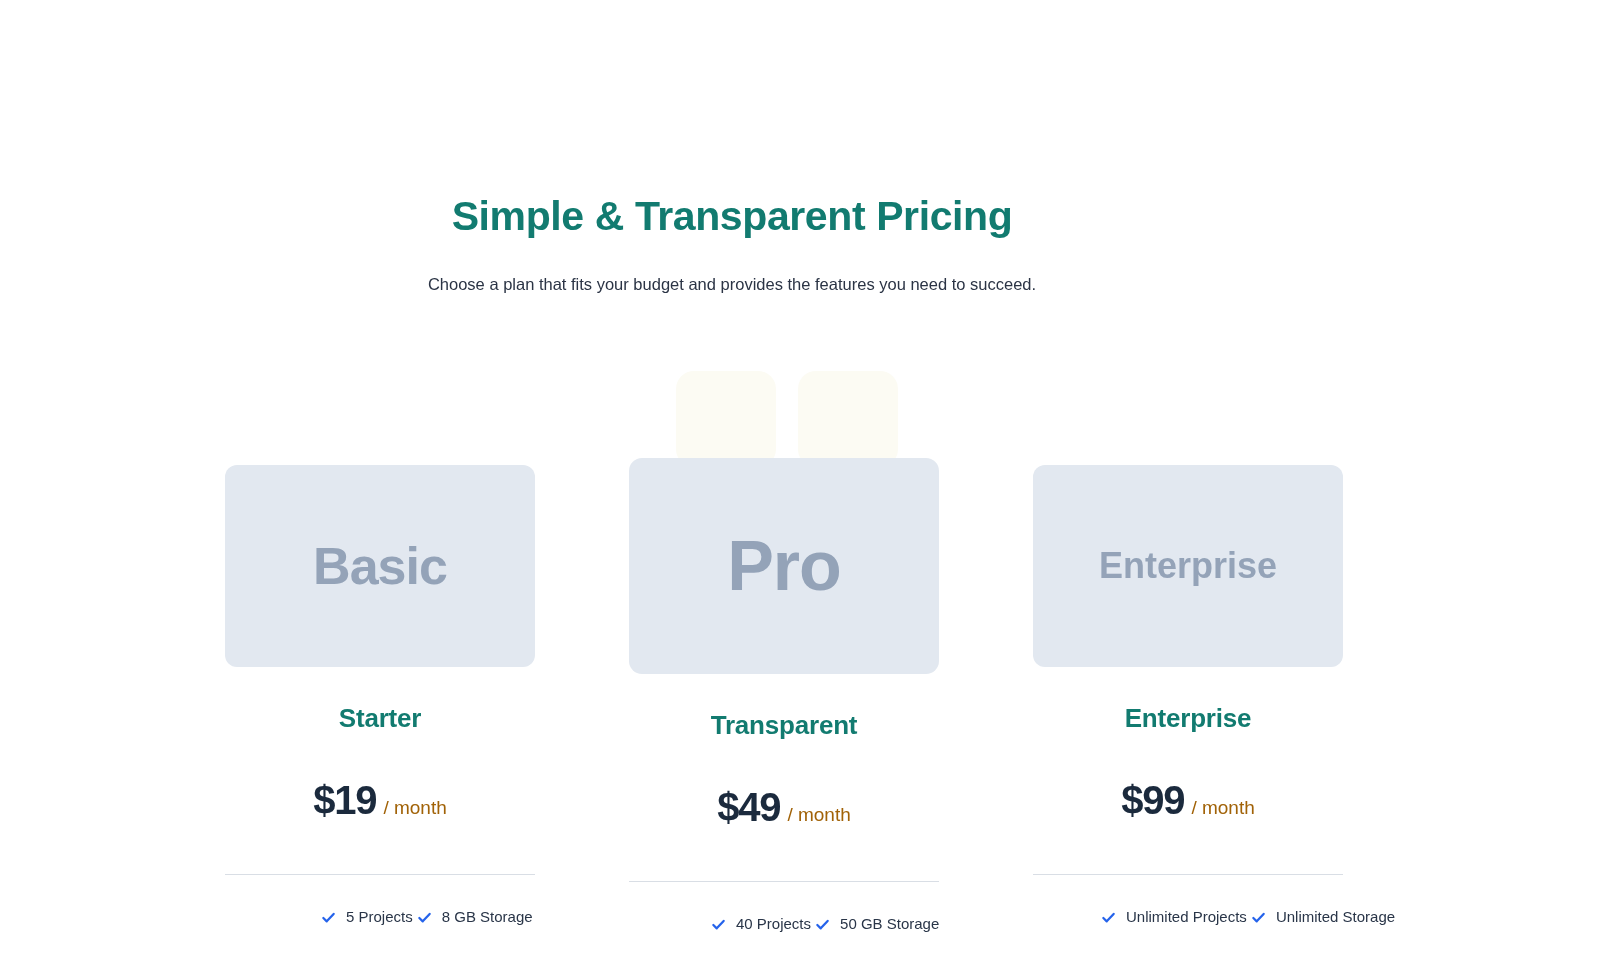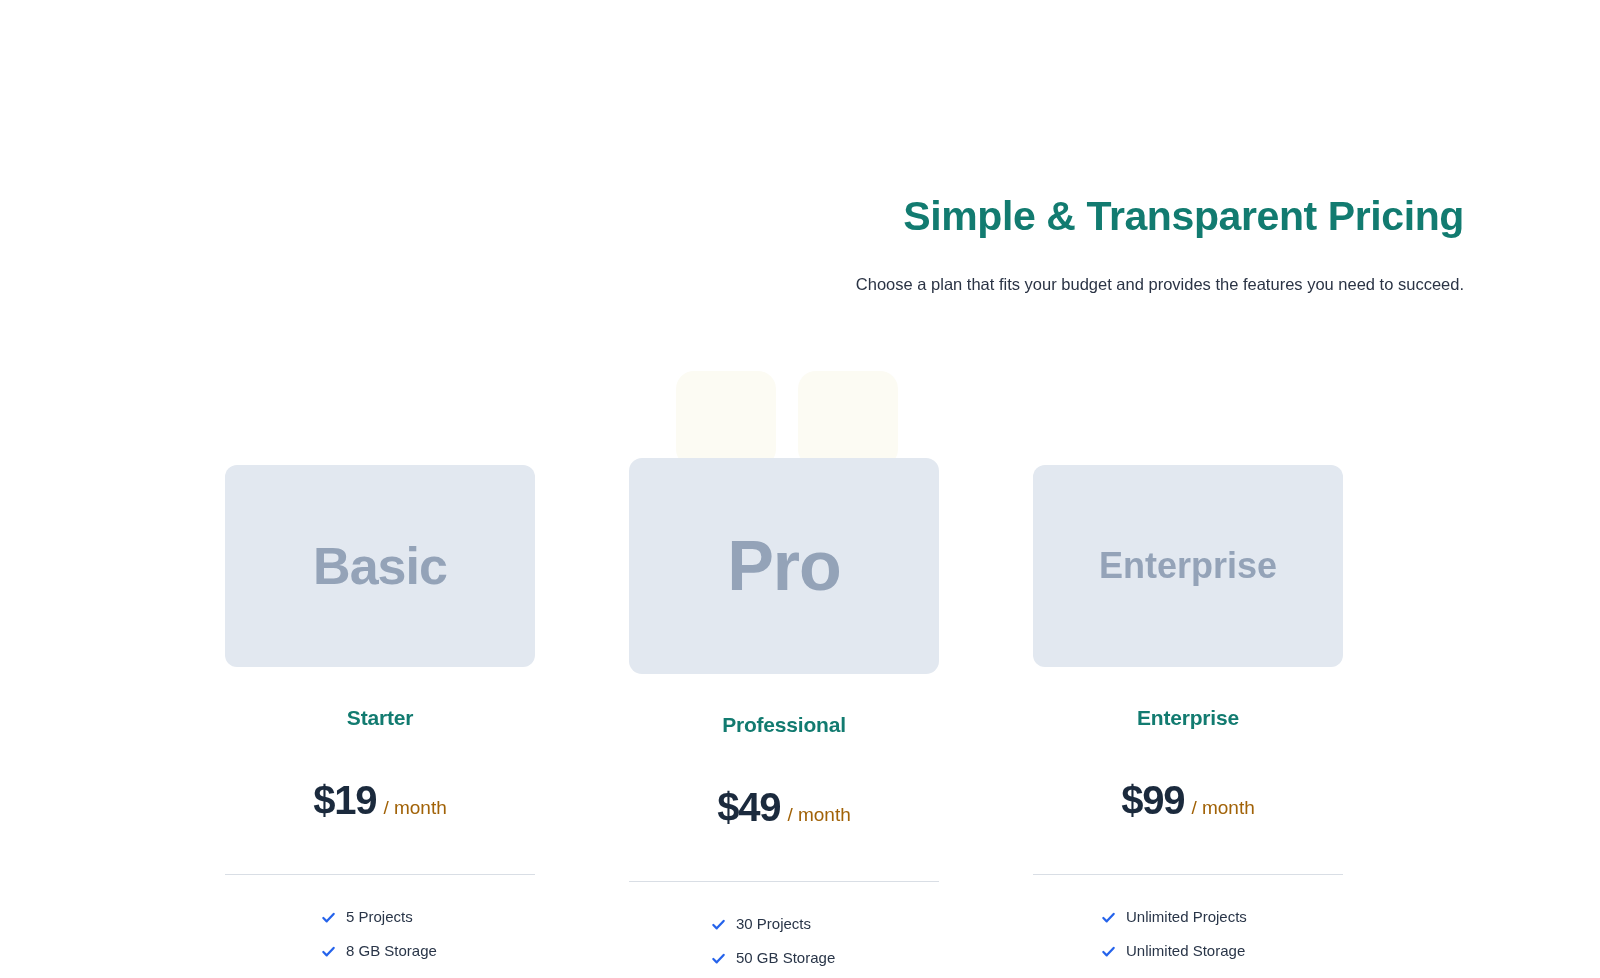--- a/index.html
+++ b/index.html
@@ -22,21 +22,21 @@
     background: #ffffff;
     overflow: hidden;
   }
 
   
   .header {
     position: absolute;
     top: 190px;
     left: 0;
     width: 1464px;
-    text-align: right;
+    text-align: center;
   }
   .page-title {
     margin: 0;
     font-family: "Liberation Sans", sans-serif;
     font-size: 41px;
     font-weight: 700;
     letter-spacing: -0.4px;
     color: #127B70;
     line-height: 52px;
   }
@@ -118,21 +118,21 @@
   .plan-thumb-label.small {
     font-size: 36px;
     font-weight: 600;
     letter-spacing: 0;
   }
 
   .plan-name {
     margin: 0;
     padding-top: 37px;
     font-family: "Liberation Sans", sans-serif;
-    font-size: 21px;
+    font-size: 26px;
     font-weight: 700;
     color: #127B70;
     letter-spacing: -0.2px;
     line-height: 28px;
   }
 
   .plan-price-row {
     padding-top: 46px;
     display: flex;
     align-items: baseline;
@@ -161,22 +161,22 @@
     height: 1px;
     background: #D9DEE5;
   }
 
   .plan-features {
     list-style: none;
     margin: 0;
     padding: 31px 0 0 0;
     width: 310px;
     display: flex;
-    flex-direction: column;
-    gap: 12px;
+    flex-direction: row;
+    gap: 4px;
     align-items: flex-start;
     padding-left: 96px;
     box-sizing: border-box;
     text-align: center;
   }
   .plan.featured .plan-features {
     padding-left: 82px;
   }
   .plan.enterprise .plan-features {
     padding-left: 68px;
@@ -244,34 +244,34 @@
           </span>
           <span>8 GB Storage</span>
         </li>
       </ul>
     </div>
 
     <div class="plan featured">
       <div class="plan-thumb">
         <span class="plan-thumb-label">Pro</span>
       </div>
-      <h2 class="plan-name">Professional</h2>
+      <h2 class="plan-name">Transparent</h2>
       <div class="plan-price-row">
         <span class="plan-price">$49</span>
         <span class="plan-period">/ month</span>
       </div>
       <div class="plan-divider"></div>
       <ul class="plan-features">
         <li class="feature-item">
           <span class="check-icon">
             <svg viewBox="0 0 16 16" width="15" height="15" aria-hidden="true">
               <path d="M2.5 8.6 L6.1 12.1 L13.5 4.2" fill="none" stroke="#2563EB" stroke-width="2.4" stroke-linecap="round" stroke-linejoin="round"></path>
             </svg>
           </span>
-          <span>30 Projects</span>
+          <span>40 Projects</span>
         </li>
         <li class="feature-item">
           <span class="check-icon">
             <svg viewBox="0 0 16 16" width="15" height="15" aria-hidden="true">
               <path d="M2.5 8.6 L6.1 12.1 L13.5 4.2" fill="none" stroke="#2563EB" stroke-width="2.4" stroke-linecap="round" stroke-linejoin="round"></path>
             </svg>
           </span>
           <span>50 GB Storage</span>
         </li>
       </ul>

